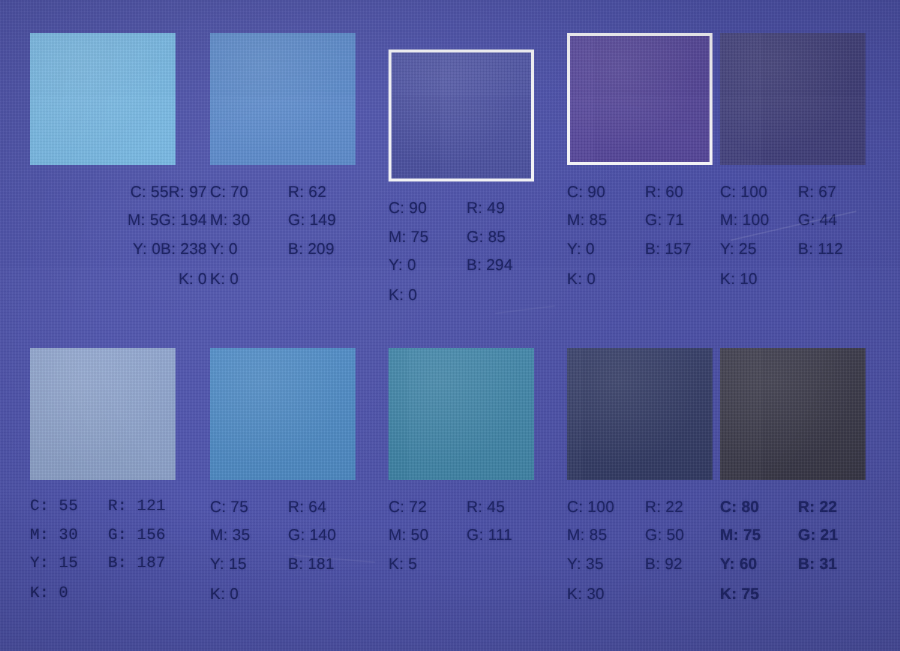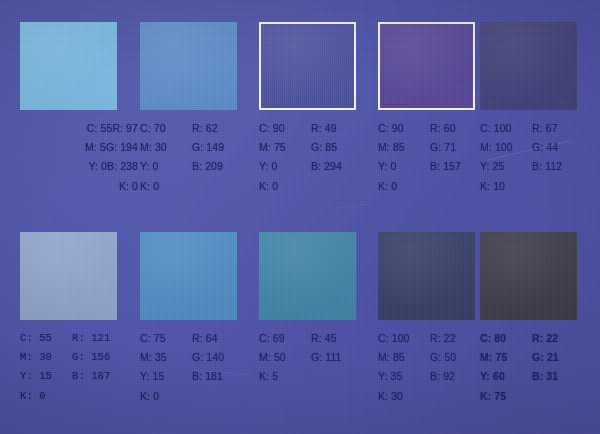--- a/index.html
+++ b/index.html
@@ -148,21 +148,21 @@
       </div>
       <div class="cell" style="left: 140px;">
         <div class="swatch" style="background-color: rgb(96, 144, 210);"></div>
         <div class="labels">
           <span class="label-line"><span class="k-left">C: 70</span><span class="k-right">R: 62</span></span>
           <span class="label-line"><span class="k-left">M: 30</span><span class="k-right">G: 149</span></span>
           <span class="label-line"><span class="k-left">Y: 0</span><span class="k-right">B: 209</span></span>
           <span class="label-line"><span class="k-left">K: 0</span><span class="k-right"></span></span>
         </div>
       </div>
-      <div class="cell" style="left: 259px;">
+      <div class="cell" style="left: 259px; margin-top: 11px;">
         <div class="swatch bordered" style="background-color: rgb(77, 83, 164);"></div>
         <div class="labels">
           <span class="label-line"><span class="k-left">C: 90</span><span class="k-right">R: 49</span></span>
           <span class="label-line"><span class="k-left">M: 75</span><span class="k-right">G: 85</span></span>
           <span class="label-line"><span class="k-left">Y: 0</span><span class="k-right">B: 294</span></span>
           <span class="label-line"><span class="k-left">K: 0</span><span class="k-right"></span></span>
         </div>
       </div>
       <div class="cell" style="left: 378px;">
         <div class="swatch bordered" style="background-color: rgb(87, 71, 157);"></div>
@@ -198,21 +198,21 @@
         <div class="labels">
           <span class="label-line"><span class="k-left">C: 75</span><span class="k-right">R: 64</span></span>
           <span class="label-line"><span class="k-left">M: 35</span><span class="k-right">G: 140</span></span>
           <span class="label-line"><span class="k-left">Y: 15</span><span class="k-right">B: 181</span></span>
           <span class="label-line"><span class="k-left">K: 0</span><span class="k-right"></span></span>
         </div>
       </div>
       <div class="cell" style="left: 259px;">
         <div class="swatch" style="background-color: rgb(63, 133, 168);"></div>
         <div class="labels">
-          <span class="label-line"><span class="k-left">C: 69</span><span class="k-right">R: 45</span></span>
+          <span class="label-line"><span class="k-left">C: 72</span><span class="k-right">R: 45</span></span>
           <span class="label-line"><span class="k-left">M: 50</span><span class="k-right">G: 111</span></span>
           <span class="label-line"><span class="k-left">K: 5</span><span class="k-right"></span></span>
         </div>
       </div>
       <div class="cell" style="left: 378px;">
         <div class="swatch" style="background-color: rgb(52, 60, 102);"></div>
         <div class="labels">
           <span class="label-line"><span class="k-left">C: 100</span><span class="k-right">R: 22</span></span>
           <span class="label-line"><span class="k-left">M: 85</span><span class="k-right">G: 50</span></span>
           <span class="label-line"><span class="k-left">Y: 35</span><span class="k-right">B: 92</span></span>

